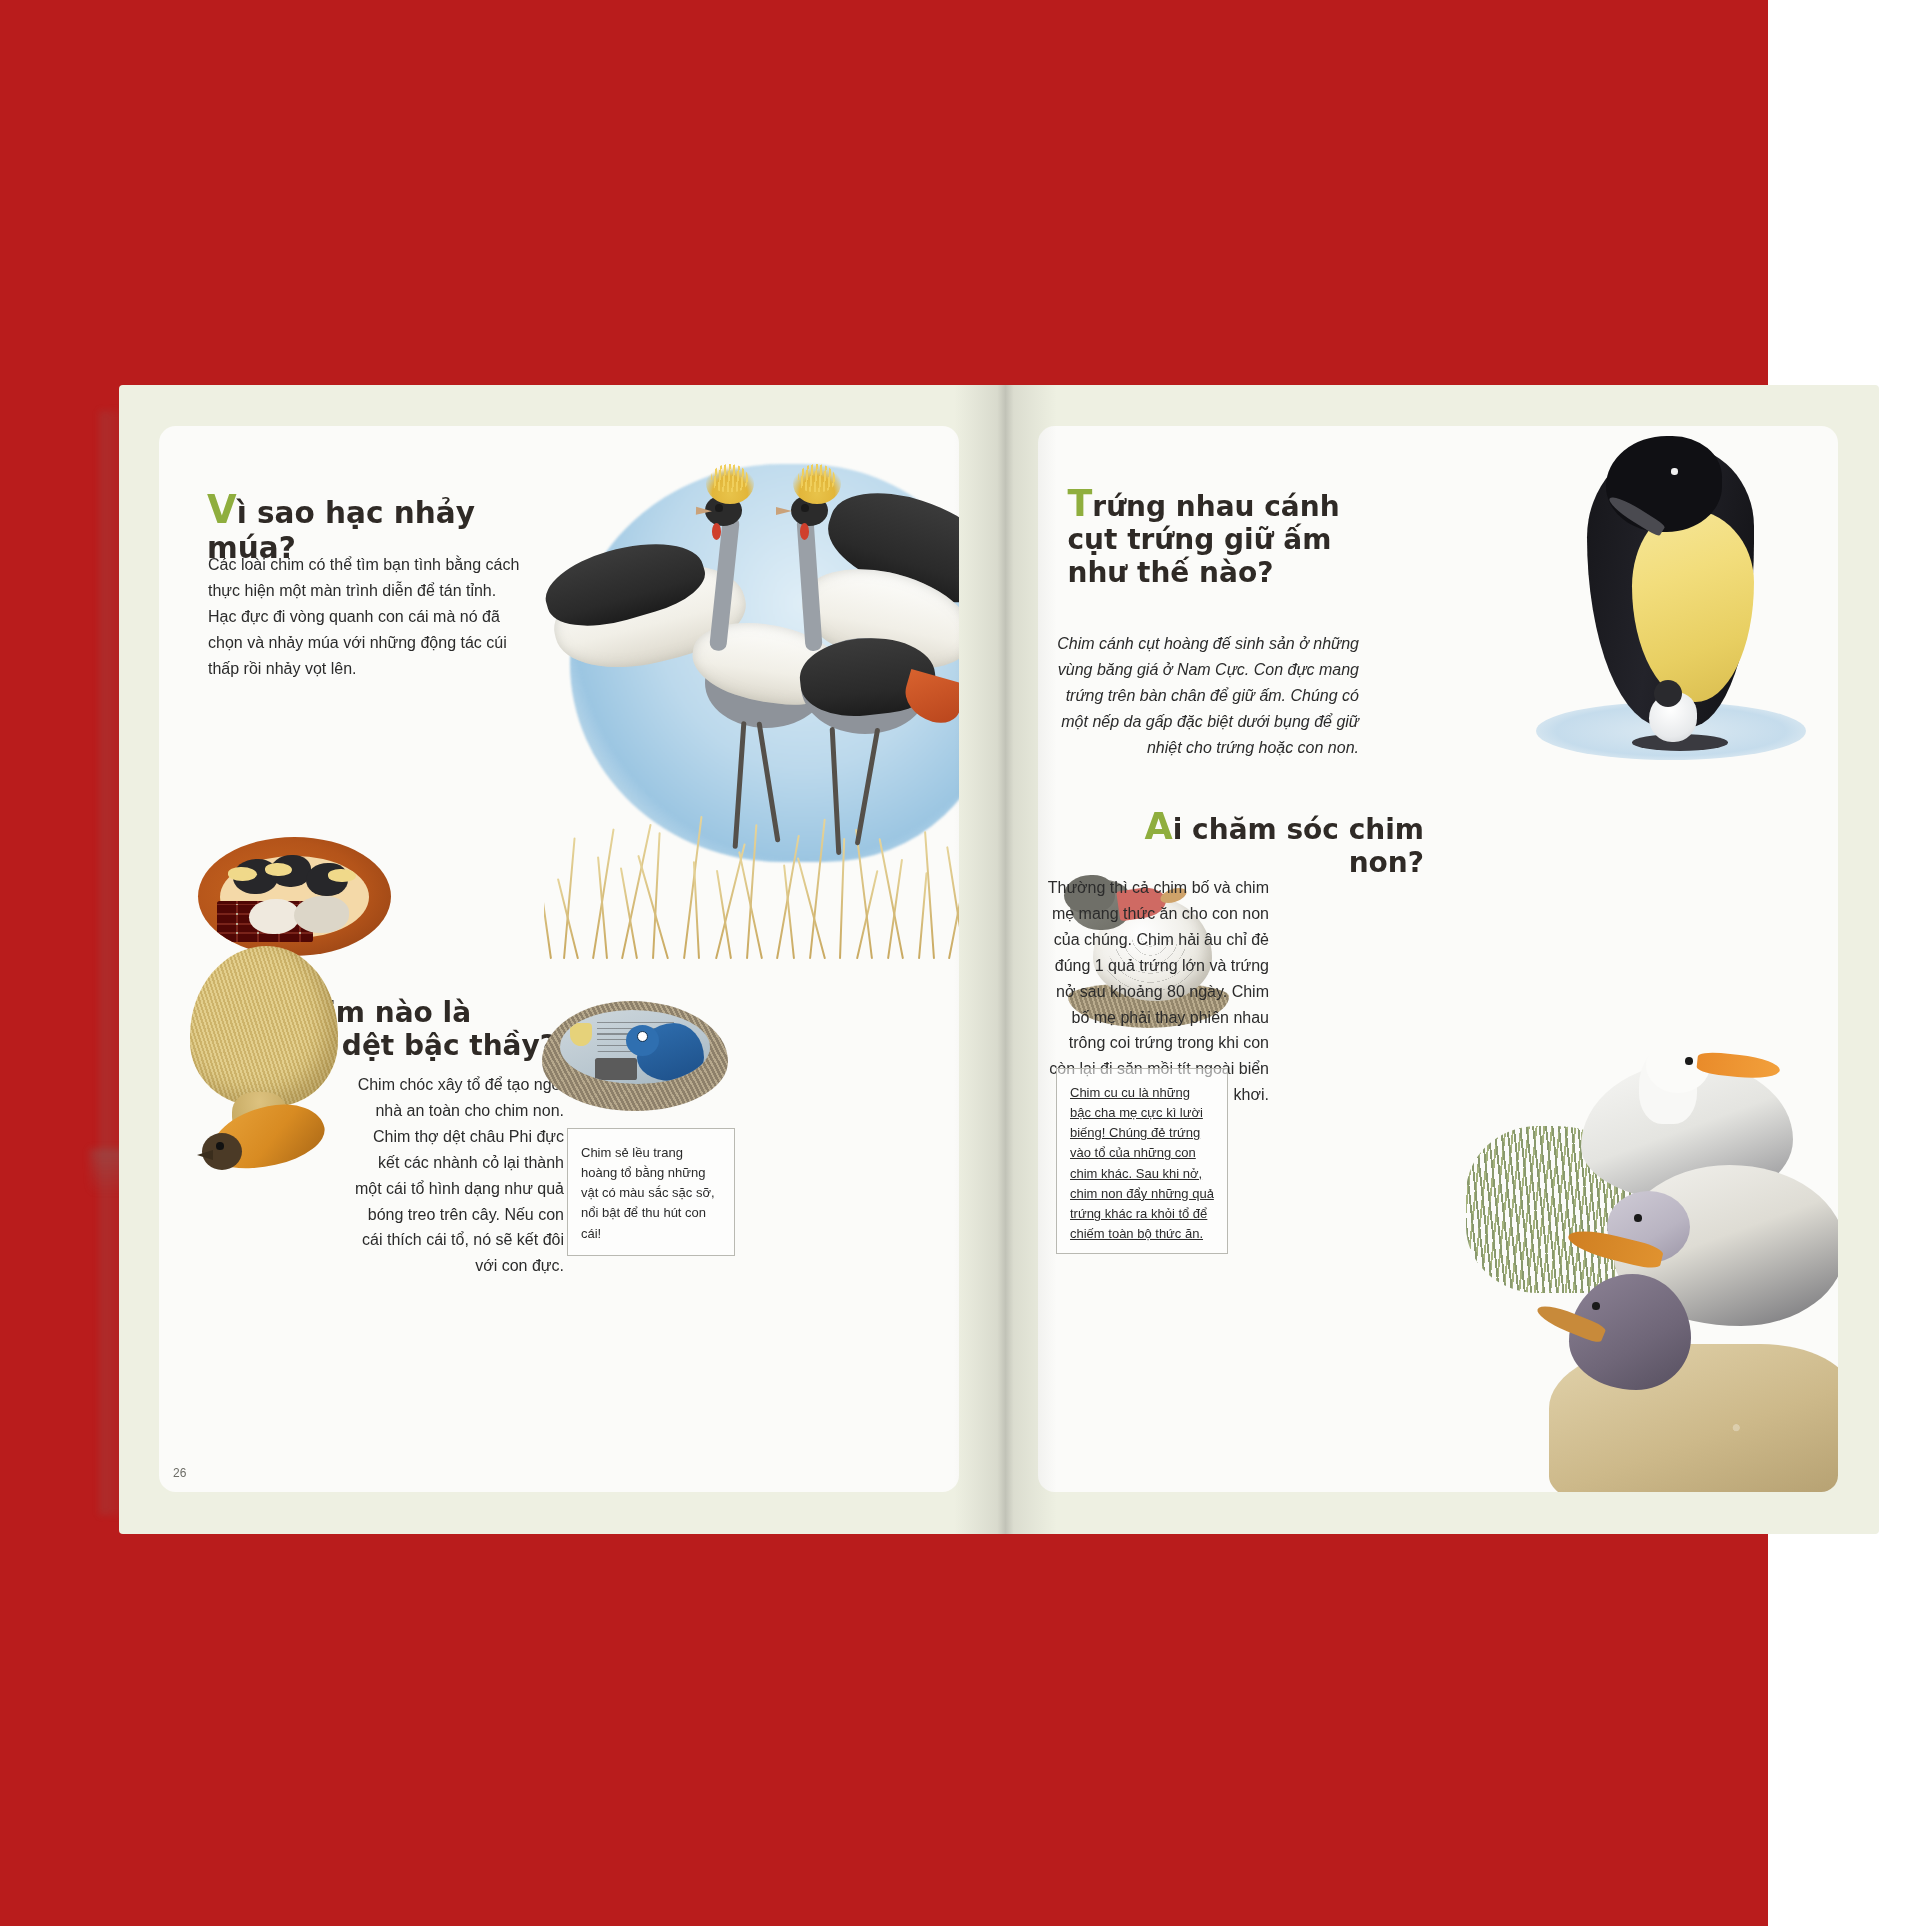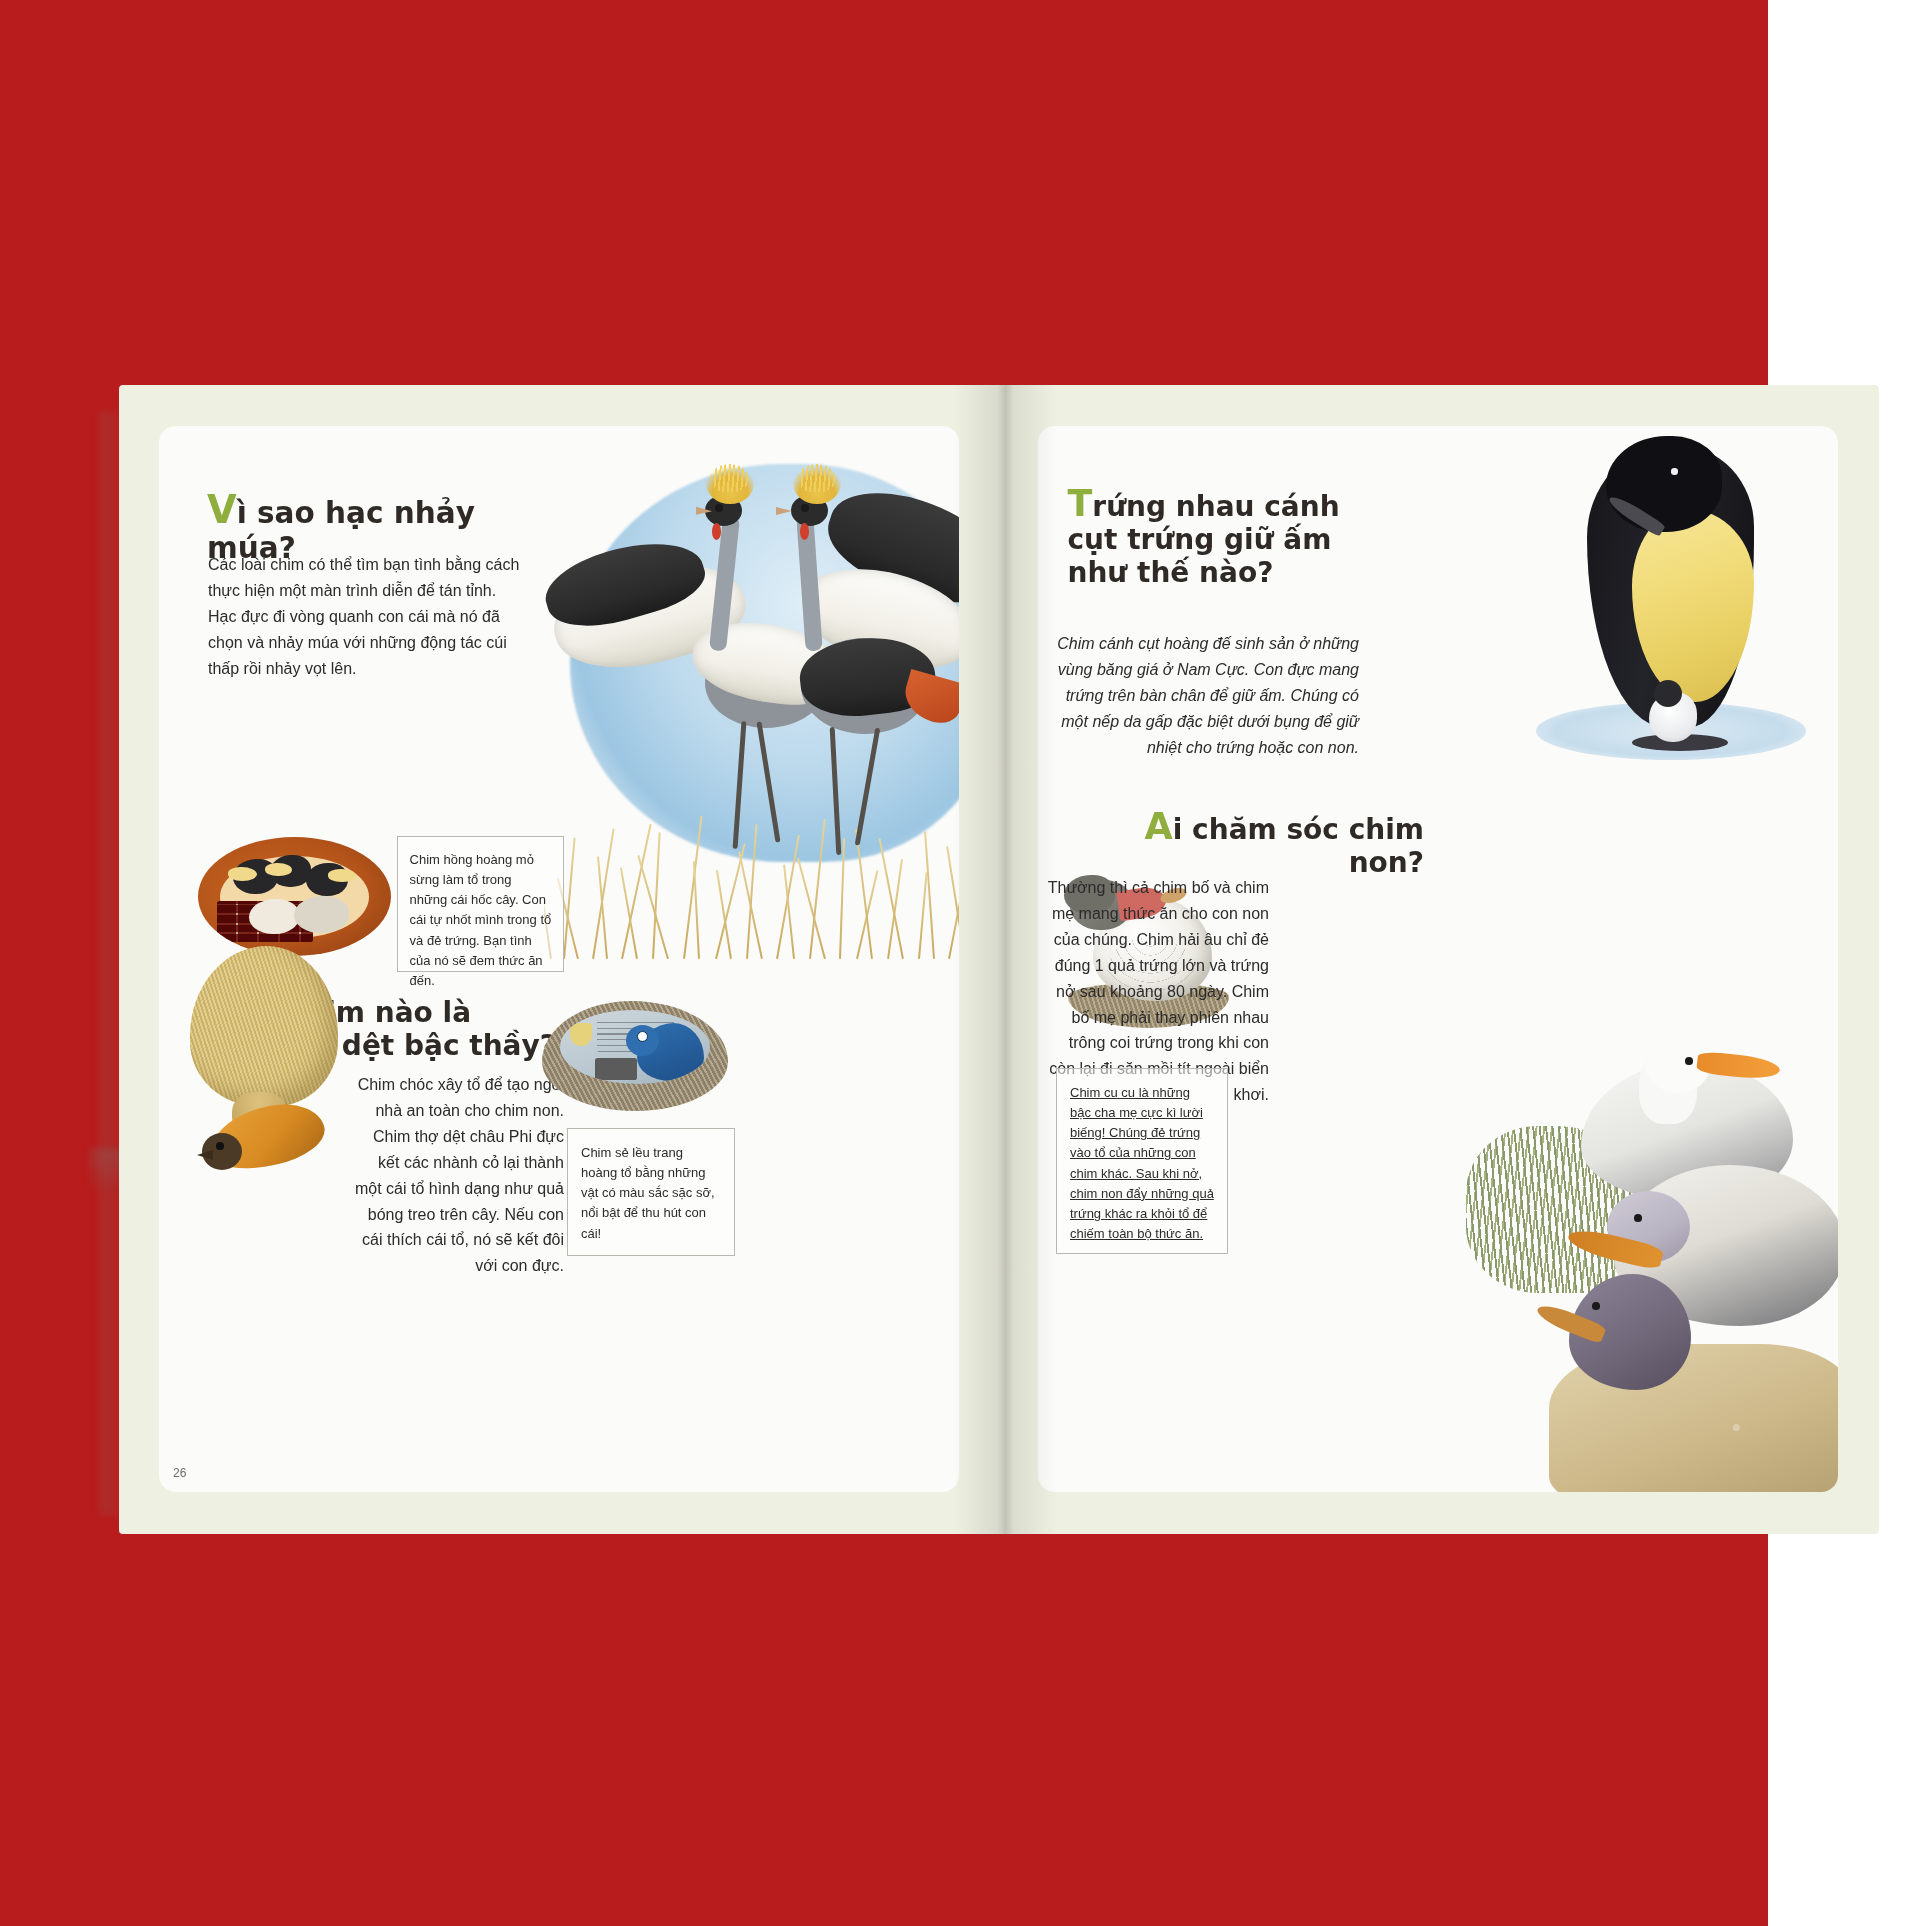--- a/index.html
+++ b/index.html
@@ -698,23 +698,20 @@
         <div class="hb-bird" style="left:35px; top:22px; width:45px; height:35px;"></div>
         <div class="hb-beak" style="left:29.5px; top:29.5px; width:29.5px; height:14px;"></div>
         <div class="hb-bird" style="left:72px; top:18px; width:41px; height:32px;"></div>
         <div class="hb-beak" style="left:67px; top:26px; width:27px; height:13px;"></div>
         <div class="hb-bird" style="left:108px; top:26px; width:42px; height:33px;"></div>
         <div class="hb-beak" style="left:130px; top:32px; width:28px; height:13px;"></div>
         <div class="hb-bird" style="left:51px; top:62px; width:50px; height:35px; background:#efe9de;"></div>
         <div class="hb-bird" style="left:96px; top:59px; width:55px; height:37px; background:#dcd6c8;"></div>
       </div>
 
-      <div class="caption-box" style="left:238px; top:410px; width:167px; height:136px;">
-        <div class="caption-text" style="padding:13px 11.6px; font-size:13px;">Chim hồng hoàng mỏ sừng làm tổ trong những cái hốc cây. Con cái tự nhốt mình trong tổ và đẻ trứng. Bạn tình của nó sẽ đem thức ăn đến.</div>
-      </div>
 
       <div class="heading" style="position:absolute; left:50px; top:568px; width:360px; font-size:28px;">
         <span class="drop">L</span><span>oài chim nào là</span>
         <div style="text-align:right; padding-right:13px;"><span>thợ dệt bậc thầy?</span></div>
       </div>
 
       <div class="weaver-nest">
         <div class="wn-ball"></div>
         <div class="wn-tail"></div>
         <div class="wb-body"></div>

